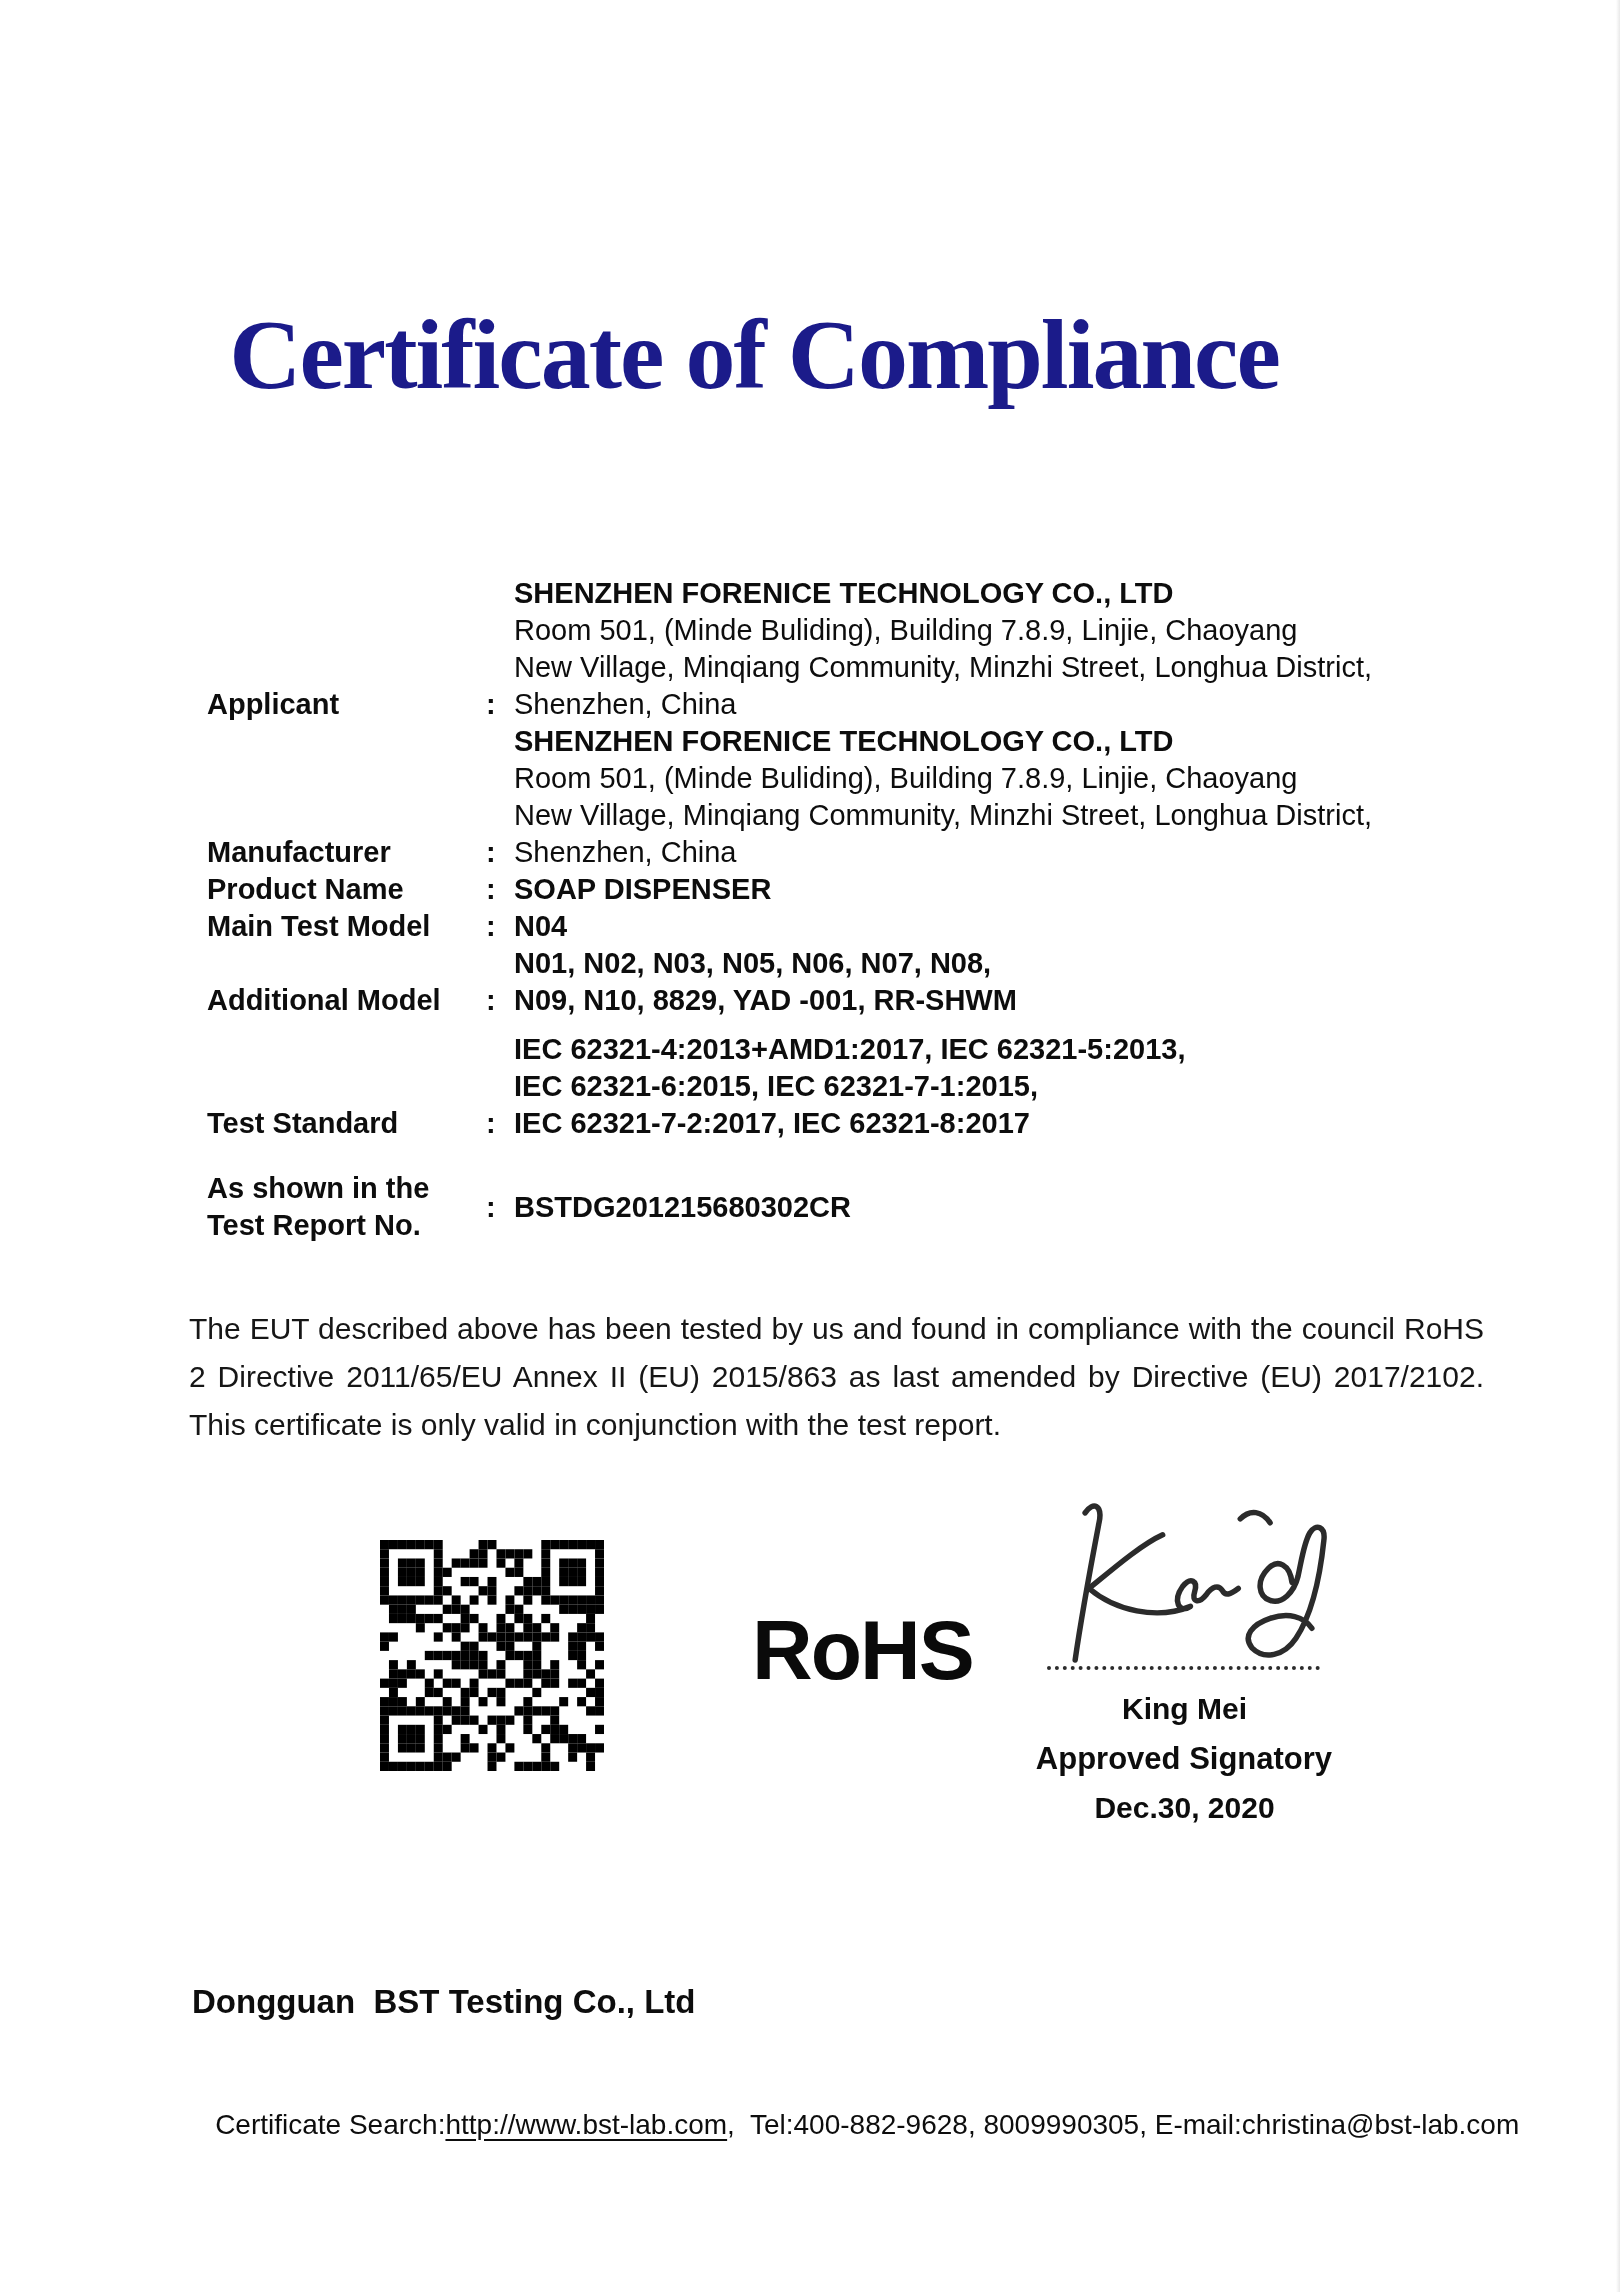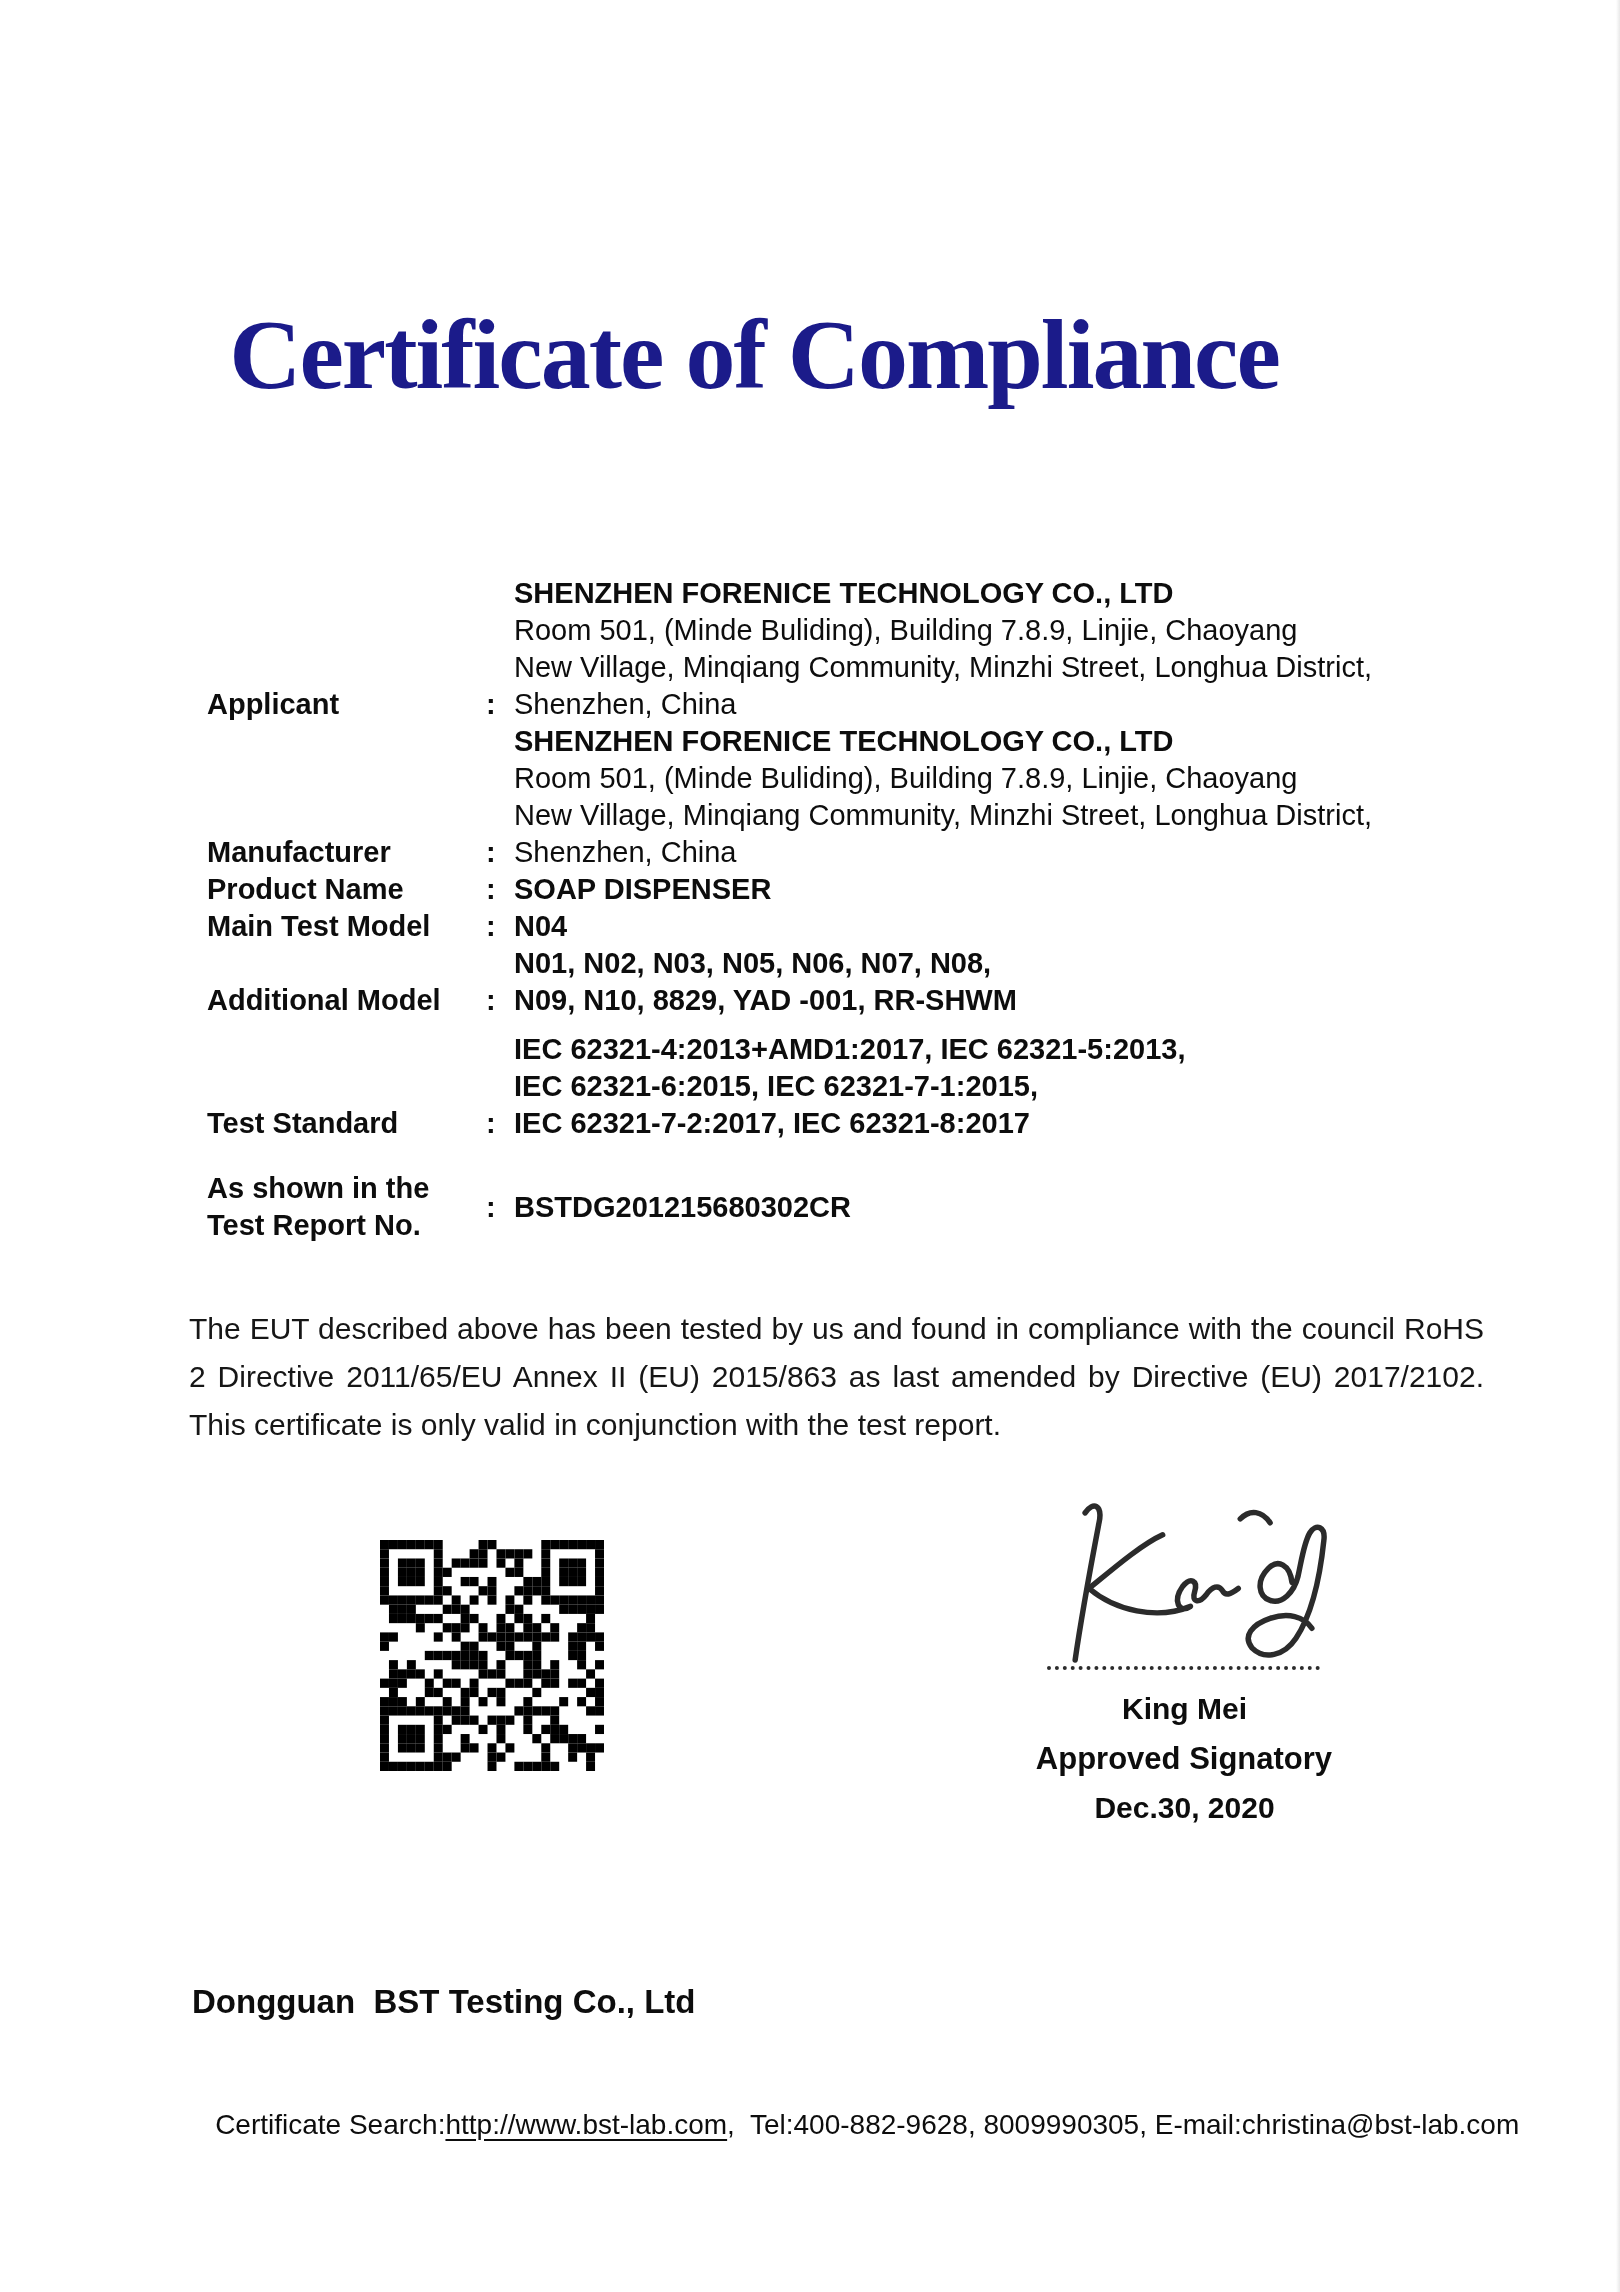--- a/index.html
+++ b/index.html
@@ -509,20 +509,21 @@
       <rect x="63" y="216" width="9" height="9"></rect>
       <rect x="108" y="216" width="9" height="9"></rect>
       <rect x="135" y="216" width="9" height="9"></rect>
       <rect x="144" y="216" width="9" height="9"></rect>
       <rect x="153" y="216" width="9" height="9"></rect>
       <rect x="162" y="216" width="9" height="9"></rect>
       <rect x="171" y="216" width="9" height="9"></rect>
       <rect x="207" y="216" width="9" height="9"></rect>
     </svg>
 
+  <div class="rohs">RoHS</div>
 
   <svg class="sig-svg" viewBox="0 0 300 190" fill="none" stroke="#2b2b2b" stroke-width="5.5" stroke-linecap="round" stroke-linejoin="round" xmlns="http://www.w3.org/2000/svg">
     <path d="M40,24 C48,12 58,16 54,34 C46,76 36,130 30,172"></path>
     <path d="M118,46 C96,56 66,82 44,100"></path>
     <path d="M44,100 C70,122 112,132 146,118 C134,126 128,112 138,98 C146,88 154,92 150,104 C147,113 154,116 162,106 C168,98 174,96 178,102 C181,108 186,106 194,100"></path>
     <path d="M196,30 C206,20 218,22 226,34"></path>
     <path d="M248,94 C246,76 234,70 224,80 C212,92 214,108 226,112 C238,116 250,104 254,88 C258,70 260,54 266,44 C272,34 282,38 280,52 C276,90 268,126 252,150 C240,168 220,172 208,160 C198,148 208,136 226,130 C244,124 260,128 268,140"></path>
   </svg>
 
   <div class="sig-dots"></div>

